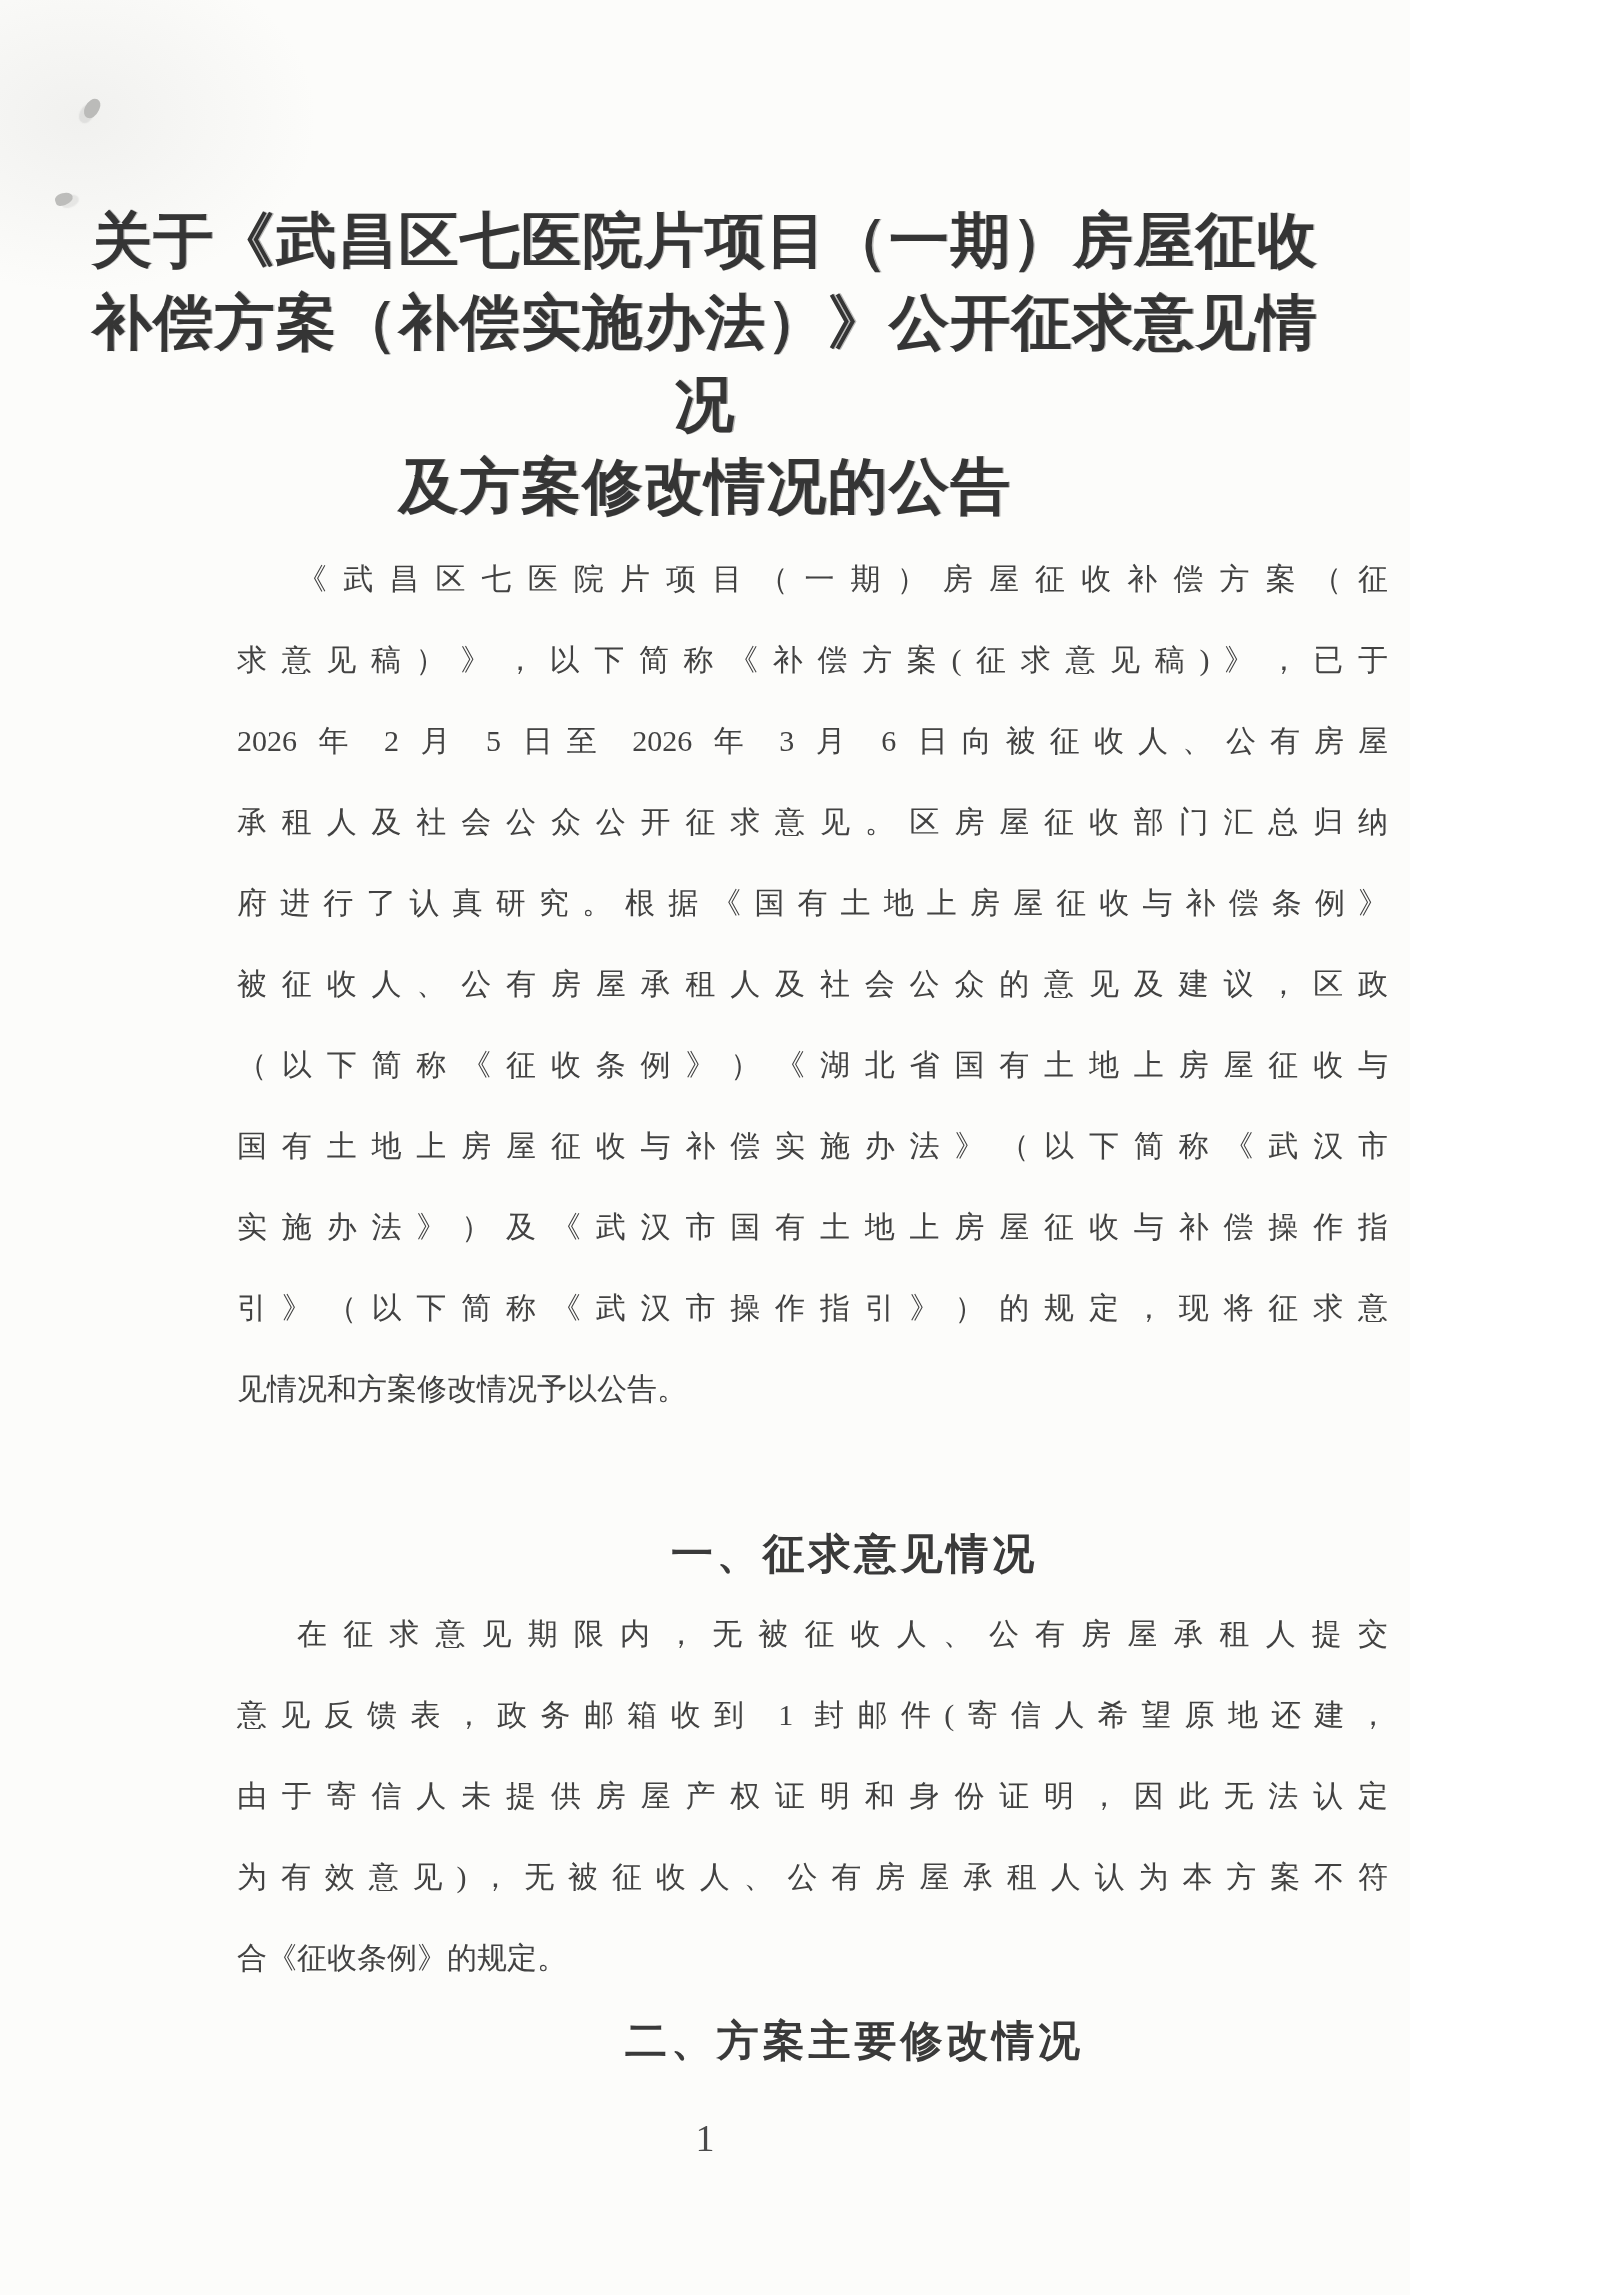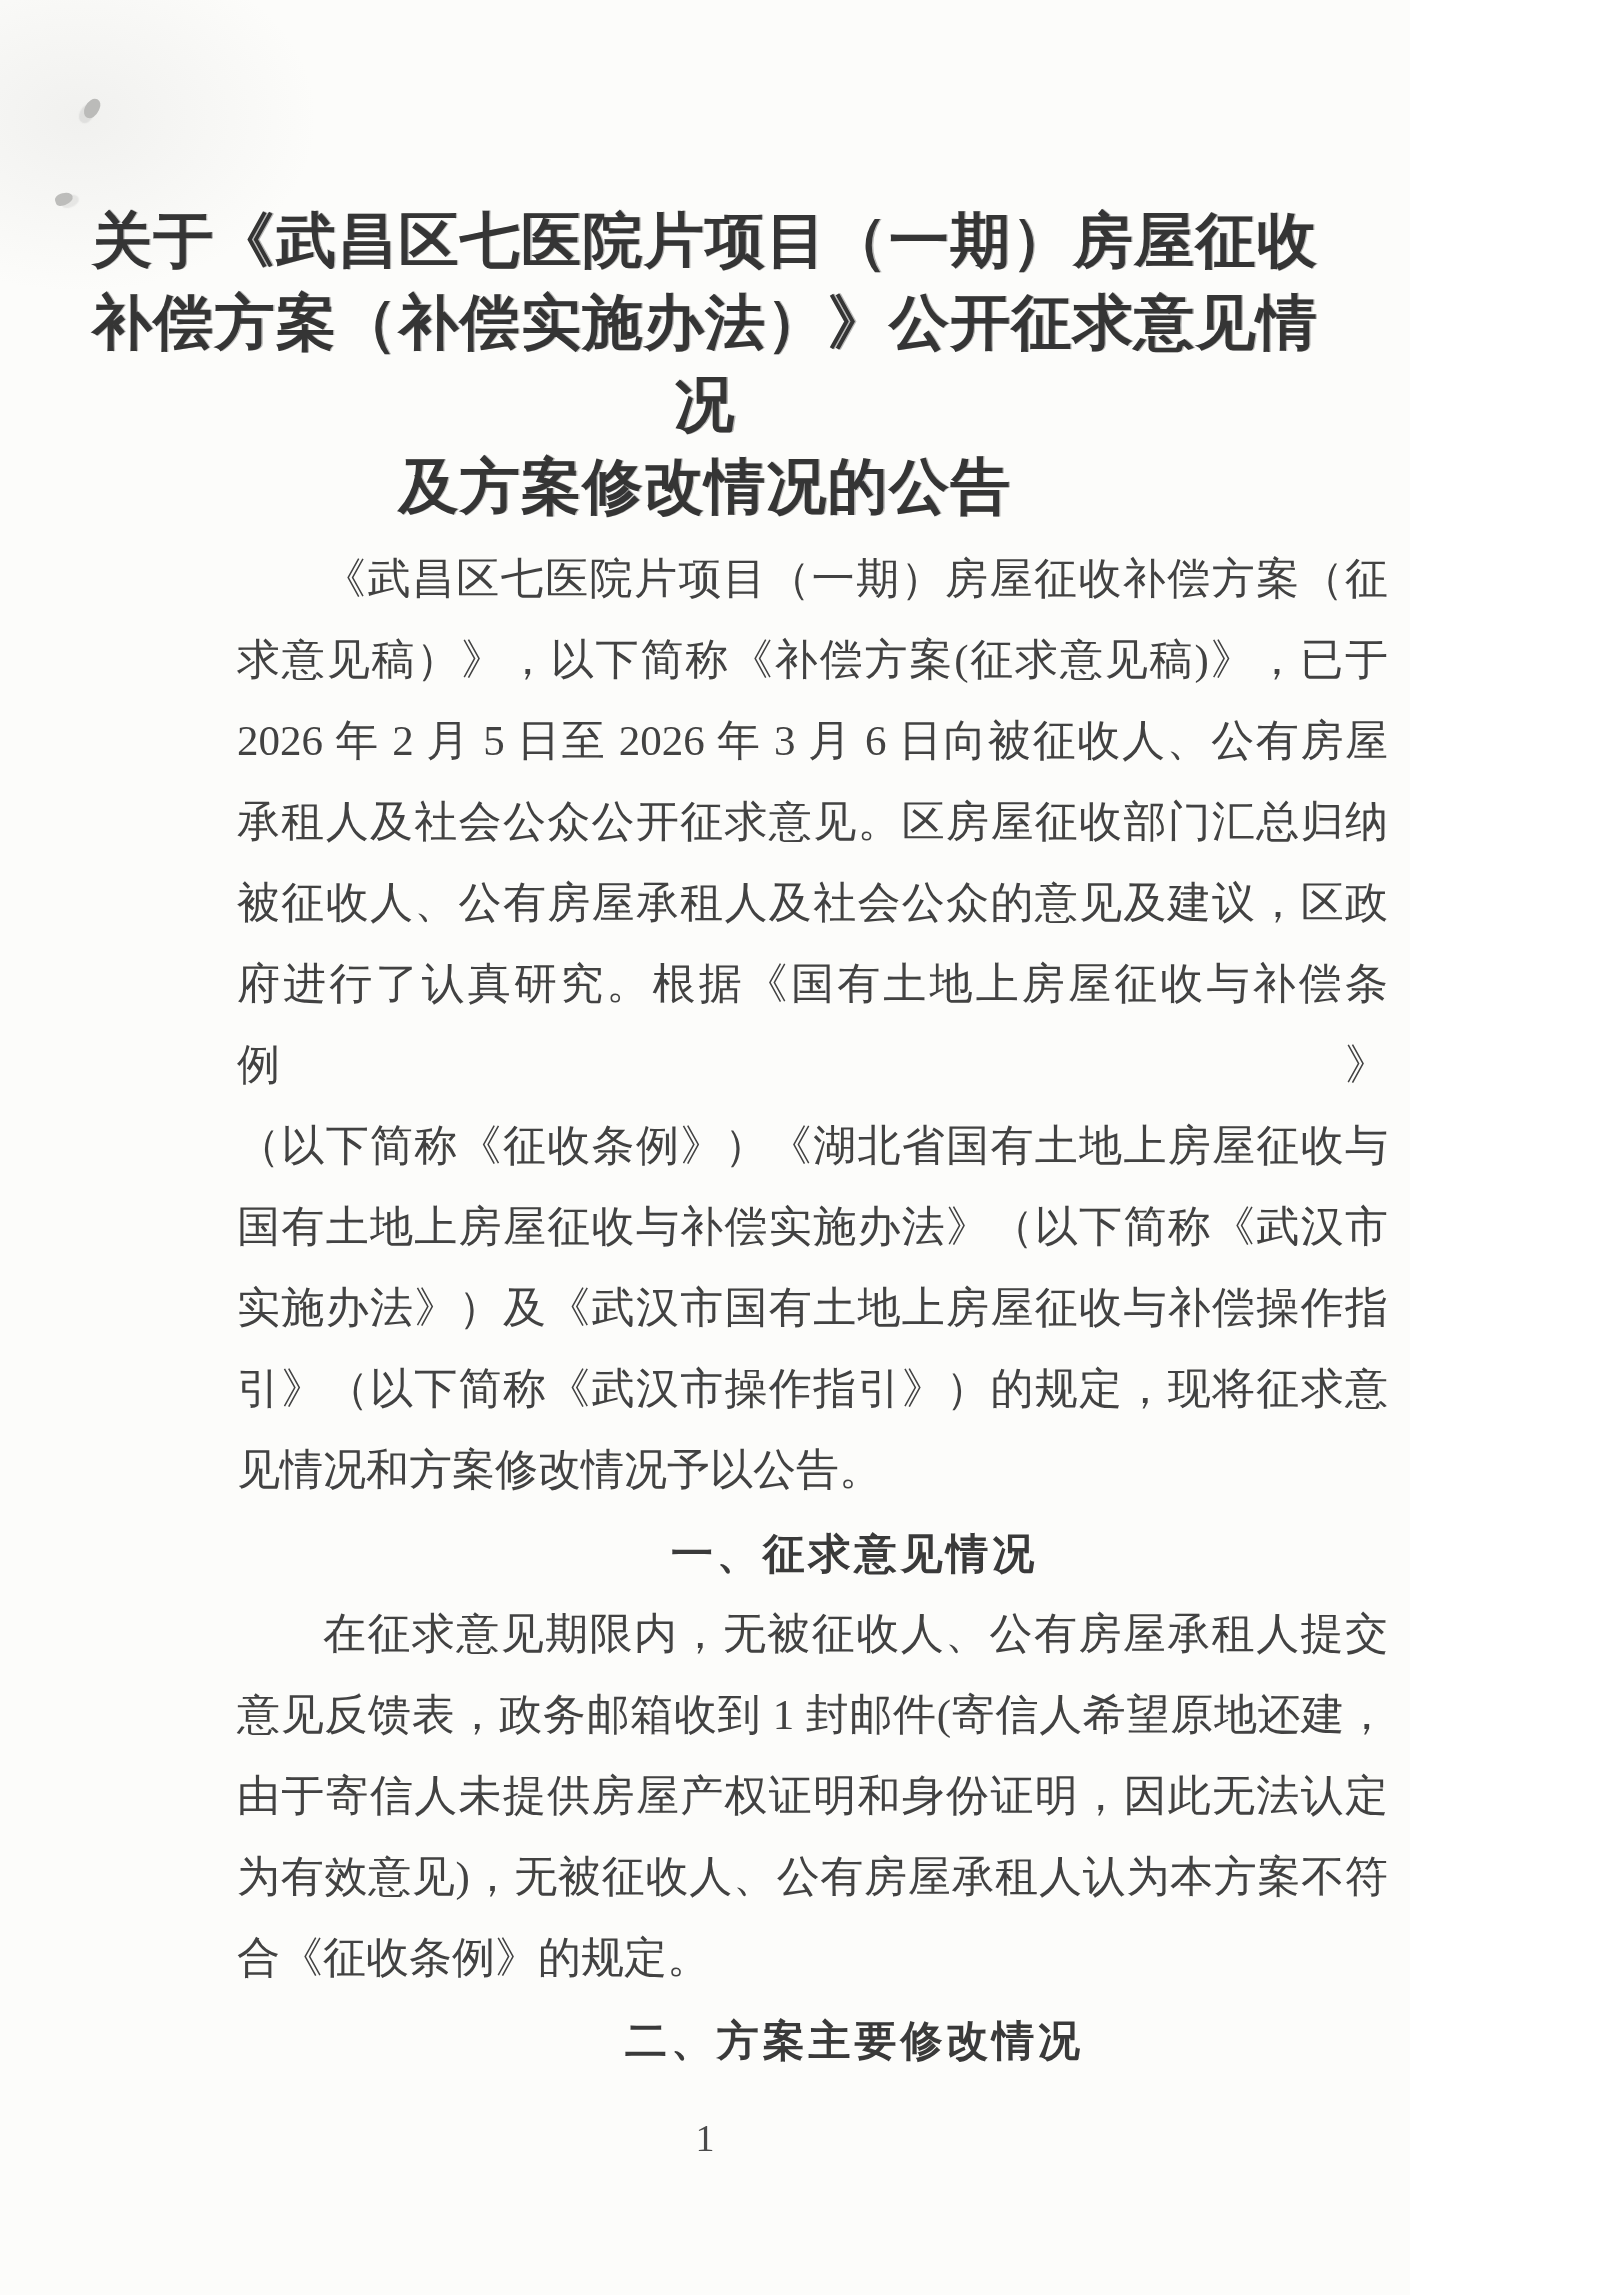--- a/index.html
+++ b/index.html
@@ -33,21 +33,21 @@
     letter-spacing: 1.3px;
     text-shadow: 1.3px 0 0 rgba(60,60,60,0.35);
   }
   .title-block .line { text-align: center; }
 
   
   .para {
     position: absolute;
     left: 237px;
     width: 1151px;
-    font-size: 43px;
+    font-size: 30px;
     line-height: 81px;
     color: #424242;
   }
   .para .line {
     text-align: justify;
     text-align-last: justify;
     white-space: normal;
   }
   .para .line.last {
     text-align-last: left;
@@ -121,22 +121,22 @@
       <div class="line">关于《武昌区七医院片项目（一期）房屋征收</div>
       <div class="line">补偿方案（补偿实施办法）》公开征求意见情况</div>
       <div class="line last">及方案修改情况的公告</div>
     </div>
 
   <div class="para para1">
       <div class="line">《武昌区七医院片项目（一期）房屋征收补偿方案（征</div>
       <div class="line">求意见稿）》，以下简称《补偿方案(征求意见稿)》，已于</div>
       <div class="line">2026 年 2 月 5 日至 2026 年 3 月 6 日向被征收人、公有房屋</div>
       <div class="line">承租人及社会公众公开征求意见。区房屋征收部门汇总归纳</div>
+      <div class="line">府进行了认真研究。根据《国有土地上房屋征收与补偿条例》</div>
       <div class="line">被征收人、公有房屋承租人及社会公众的意见及建议，区政</div>
-      <div class="line">府进行了认真研究。根据《国有土地上房屋征收与补偿条例》</div>
       <div class="line">（以下简称《征收条例》）《湖北省国有土地上房屋征收与</div>
       <div class="line">国有土地上房屋征收与补偿实施办法》（以下简称《武汉市</div>
       <div class="line">实施办法》）及《武汉市国有土地上房屋征收与补偿操作指</div>
       <div class="line">引》（以下简称《武汉市操作指引》）的规定，现将征求意</div>
       <div class="line last">见情况和方案修改情况予以公告。</div>
     </div>
 
   <div class="section-heading heading-1">一、征求意见情况</div>
 
   <div class="para para2">

